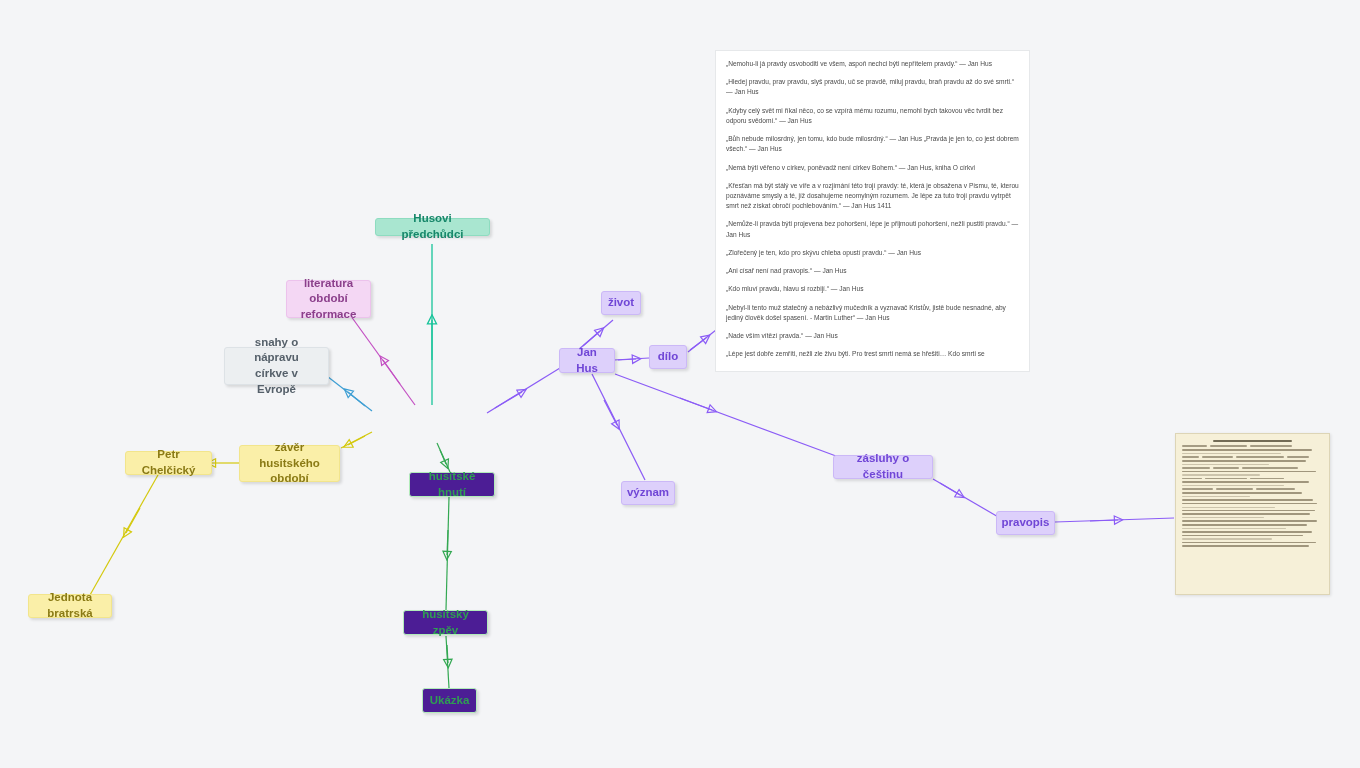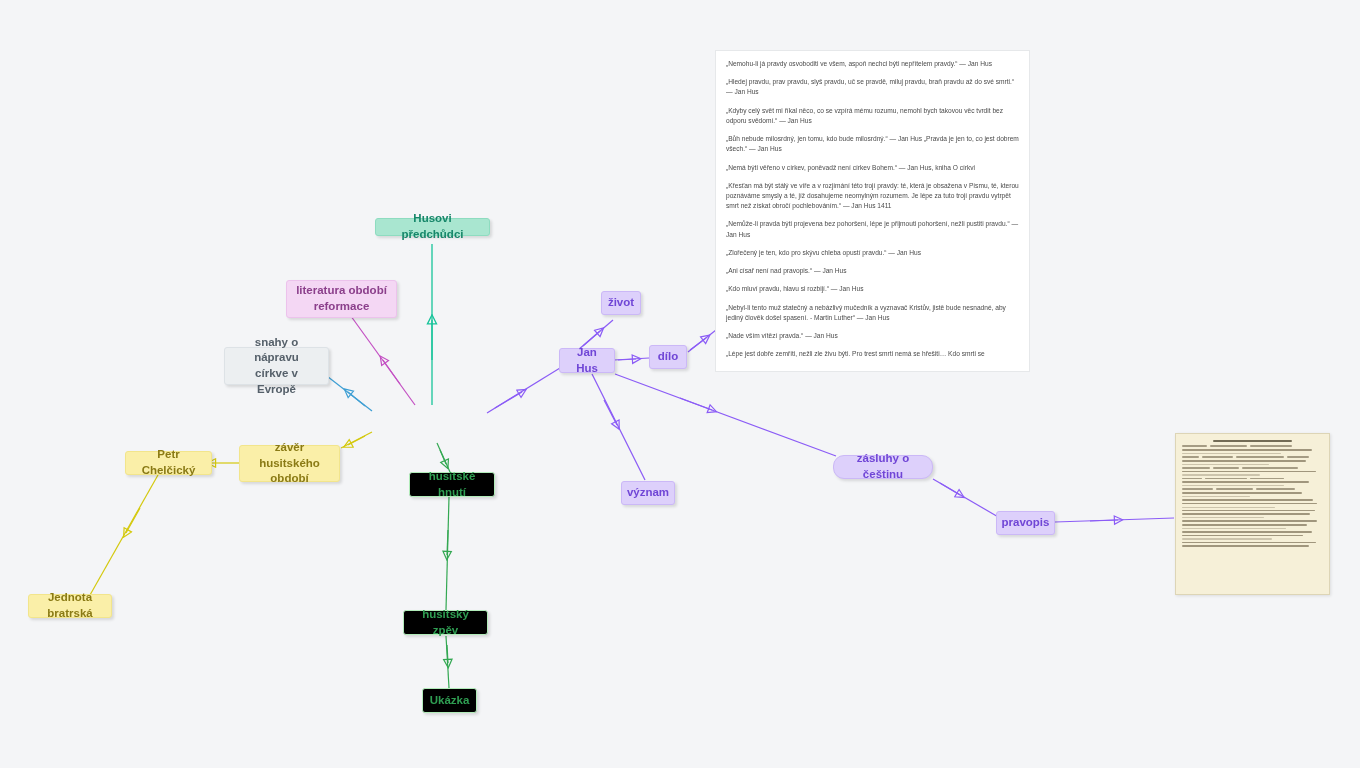--- a/index.html
+++ b/index.html
@@ -34,21 +34,21 @@
     font-size: 11.5px;
     line-height: 1.35;
     border-radius: 3px;
     padding: 5px 9px;
     box-shadow: 2px 2px 3px rgba(0,0,0,0.12);
     white-space: pre-line;
   }
   
   .n-blue   { background:#b8e2f8; color:#1f74b5; border:1px solid #9ed2ef; }
   .n-teal   { background:#a9e6d0; color:#17876a; border:1px solid #8edcc0; }
-  .n-green  { background:#000000; color:#2f9e52; border:1px solid #b2ecba; }
+  .n-green  { background:#4c1d95; color:#2f9e52; border:1px solid #b2ecba; }
   .n-pink   { background:#f4d7f4; color:#8b3f8b; border:1px solid #ecc2ec; }
   .n-purple { background:#ddd0fb; color:#7046d6; border:1px solid #cbb8f7; }
   .n-yellow { background:#faefa8; color:#8a7a15; border:1px solid #f2e58c; }
   .n-gray   { background:#eceff1; color:#55606a; border:1px solid #dde2e6; }
 
   
   #quote-panel {
     position: absolute;
     left: 715px;
     top: 50px;
@@ -183,21 +183,21 @@
     <line x1="1055" y1="522" x2="1174" y2="518" stroke="#8b5cf6" stroke-width="1.2"></line>
     <line x1="1090" y1="521" x2="1118" y2="520" stroke="#8b5cf6" stroke-width="1.2" marker-end="url(#ar-purple)"></line>
 
     <line x1="688" y1="352" x2="716" y2="330" stroke="#8b5cf6" stroke-width="1.2"></line>
     <line x1="690" y1="350" x2="706" y2="338" stroke="#8b5cf6" stroke-width="1.2" marker-end="url(#ar-purple)"></line>
   </svg>
 
 
   <div class="node n-teal" style="left:375px; top:218px; width:115px; height:18px;">Husovi předchůdci</div>
 
-  <div class="node n-pink" style="left:286px; top:280px; width:111px; height:38px;">literatura období
+  <div class="node n-pink" style="left:286px; top:280px; width:85px; height:38px;">literatura období
 reformace</div>
 
   <div class="node n-gray" style="left:224px; top:347px; width:105px; height:38px;">snahy o nápravu
 církve v Evropě</div>
 
   <div class="node n-yellow" style="left:239px; top:445px; width:101px; height:37px;">závěr husitského
 období</div>
 
   <div class="node n-yellow" style="left:125px; top:451px; width:87px; height:24px;">Petr Chelčický</div>
 
@@ -210,21 +210,21 @@
   <div class="node n-green" style="left:422px; top:688px; width:55px; height:25px;text-align:center;">Ukázka</div>
 
   <div class="node n-purple" style="left:559px; top:348px; width:56px; height:25px;">Jan Hus</div>
 
   <div class="node n-purple" style="left:601px; top:291px; width:40px; height:24px;">život</div>
 
   <div class="node n-purple" style="left:649px; top:345px; width:38px; height:24px;">dílo</div>
 
   <div class="node n-purple" style="left:621px; top:481px; width:54px; height:24px;">význam</div>
 
-  <div class="node n-purple" style="left:833px; top:455px; width:100px; height:24px;border-radius:11px;">zásluhy o češtinu</div>
+  <div class="node n-purple" style="left:833px; top:455px; width:100px; height:24px;">zásluhy o češtinu</div>
 
   <div class="node n-purple" style="left:996px; top:511px; width:59px; height:24px;">pravopis</div>
 
   <div id="quote-panel">
       <p>„Nemohu-li já pravdy osvoboditi ve všem, aspoň nechci býti nepřítelem pravdy.“ — Jan Hus</p>
       <p>„Hledej pravdu, prav pravdu, slyš pravdu, uč se pravdě, miluj pravdu, braň pravdu až do své smrti.“ — Jan Hus</p>
       <p>„Kdyby celý svět mi říkal něco, co se vzpírá mému rozumu, nemohl bych takovou věc tvrdit bez odporu svědomí.“ — Jan Hus</p>
       <p>„Bůh nebude milosrdný, jen tomu, kdo bude milosrdný.“ — Jan Hus „Pravda je jen to, co jest dobrem všech.“ — Jan Hus</p>
       <p>„Nemá býti věřeno v církev, poněvadž není církev Bohem.“ — Jan Hus, kniha O církvi</p>
       <p>„Křesťan má být stálý ve víře a v rozjímání této trojí pravdy: té, která je obsažena v Písmu, té, kterou poznáváme smysly a té, jíž dosahujeme neomylným rozumem. Je lépe za tuto trojí pravdu vytrpět smrt než získat obročí pochlebováním.“ — Jan Hus 1411</p>

